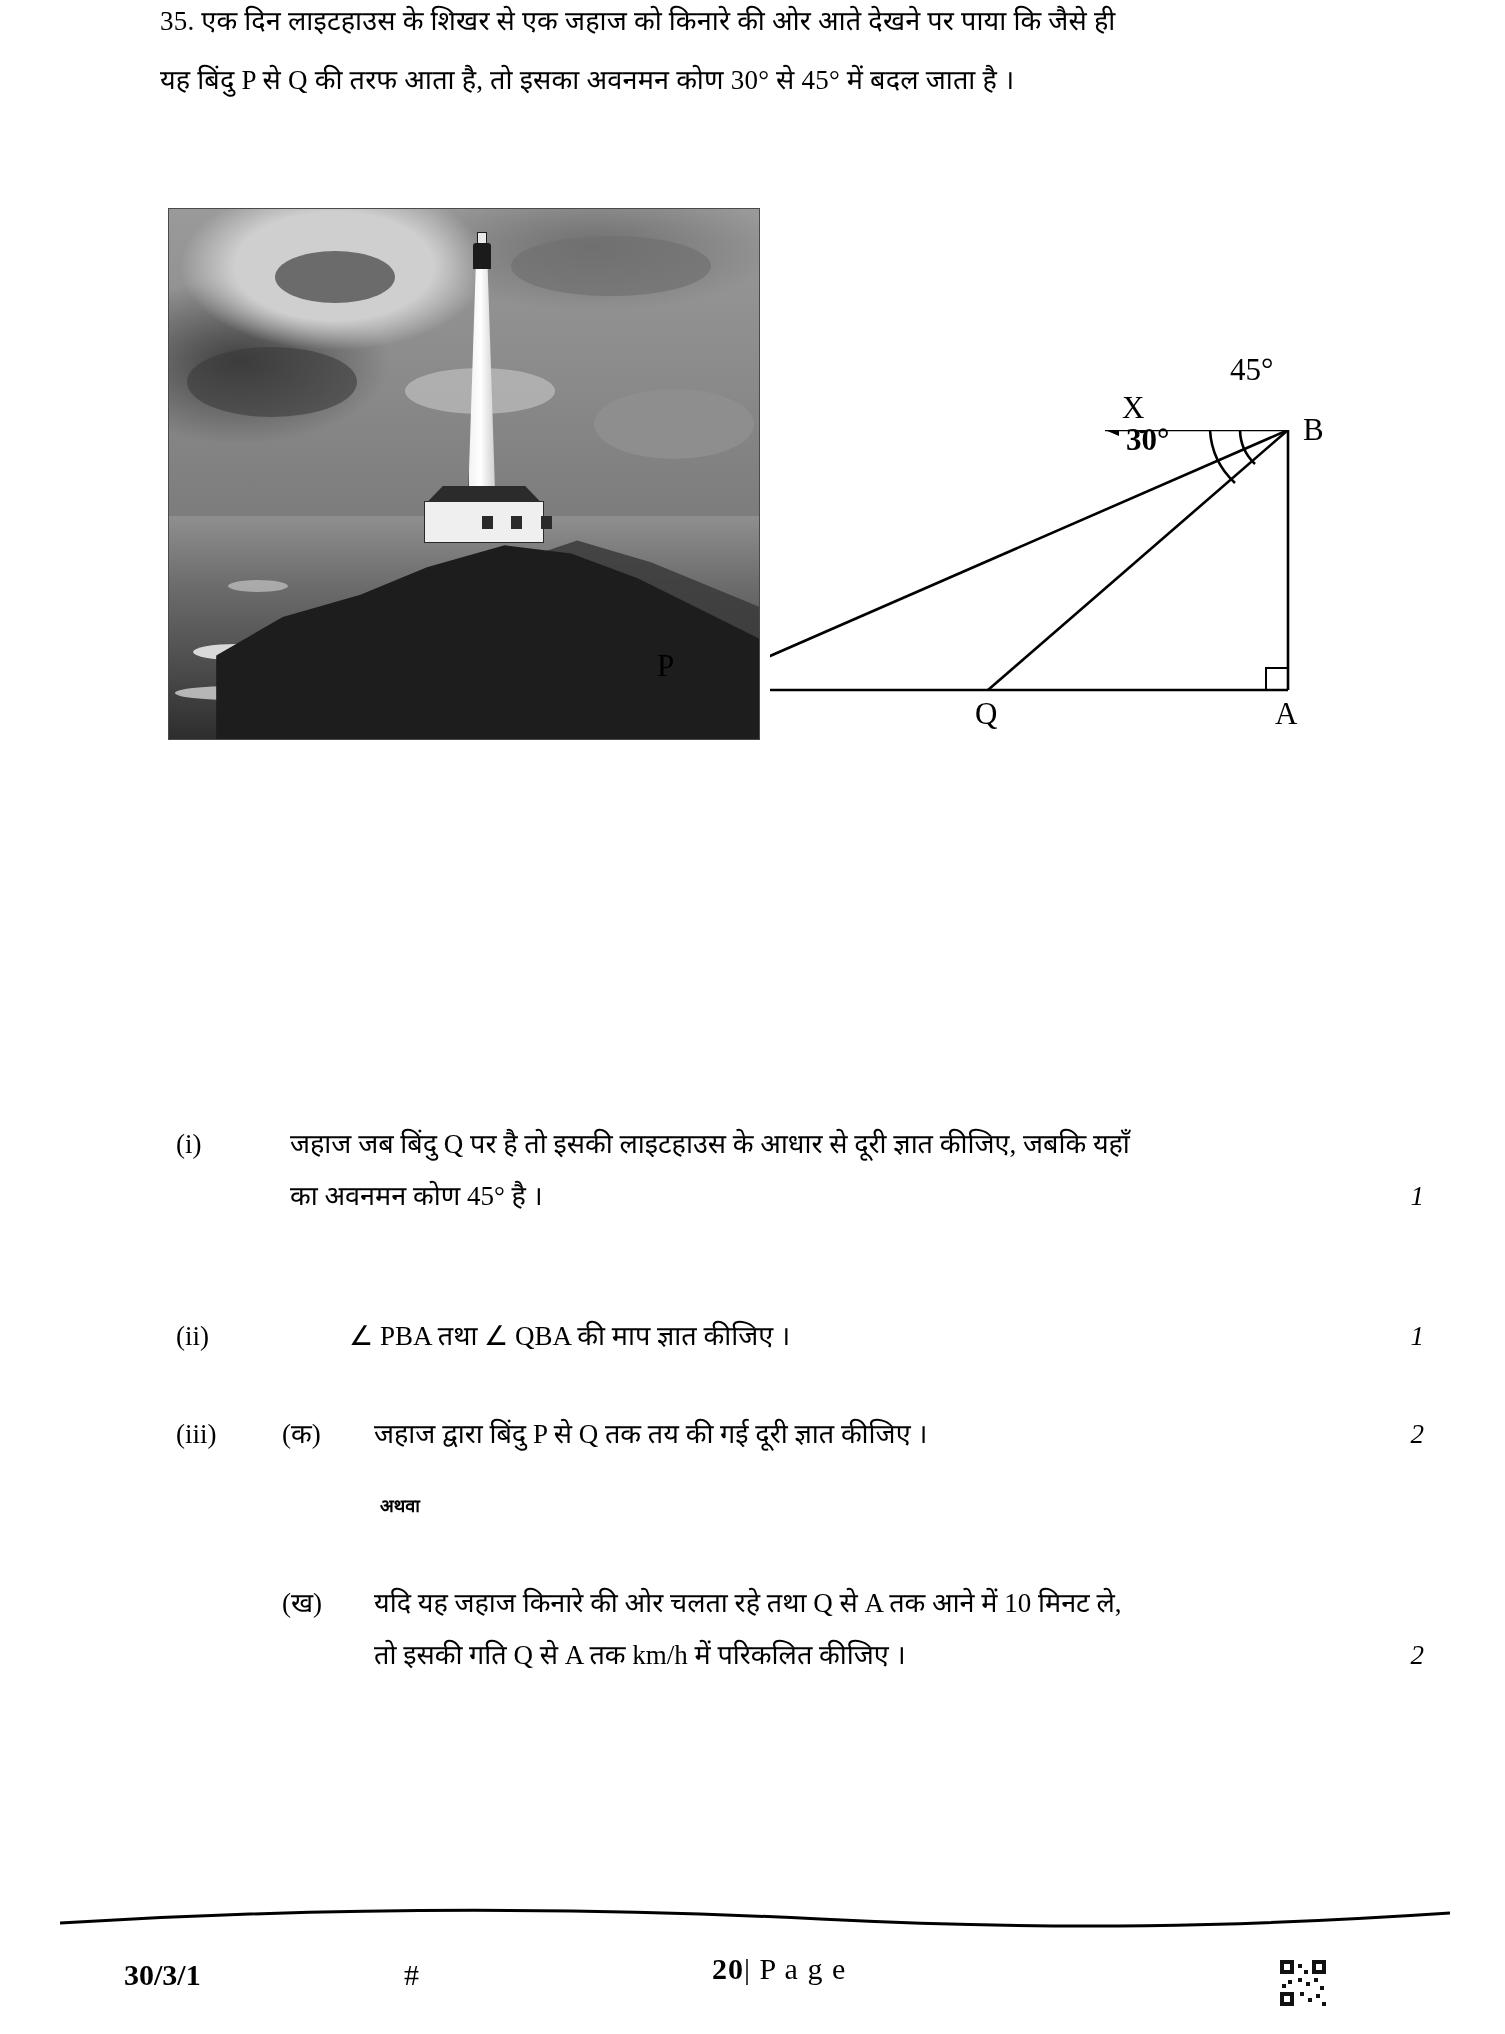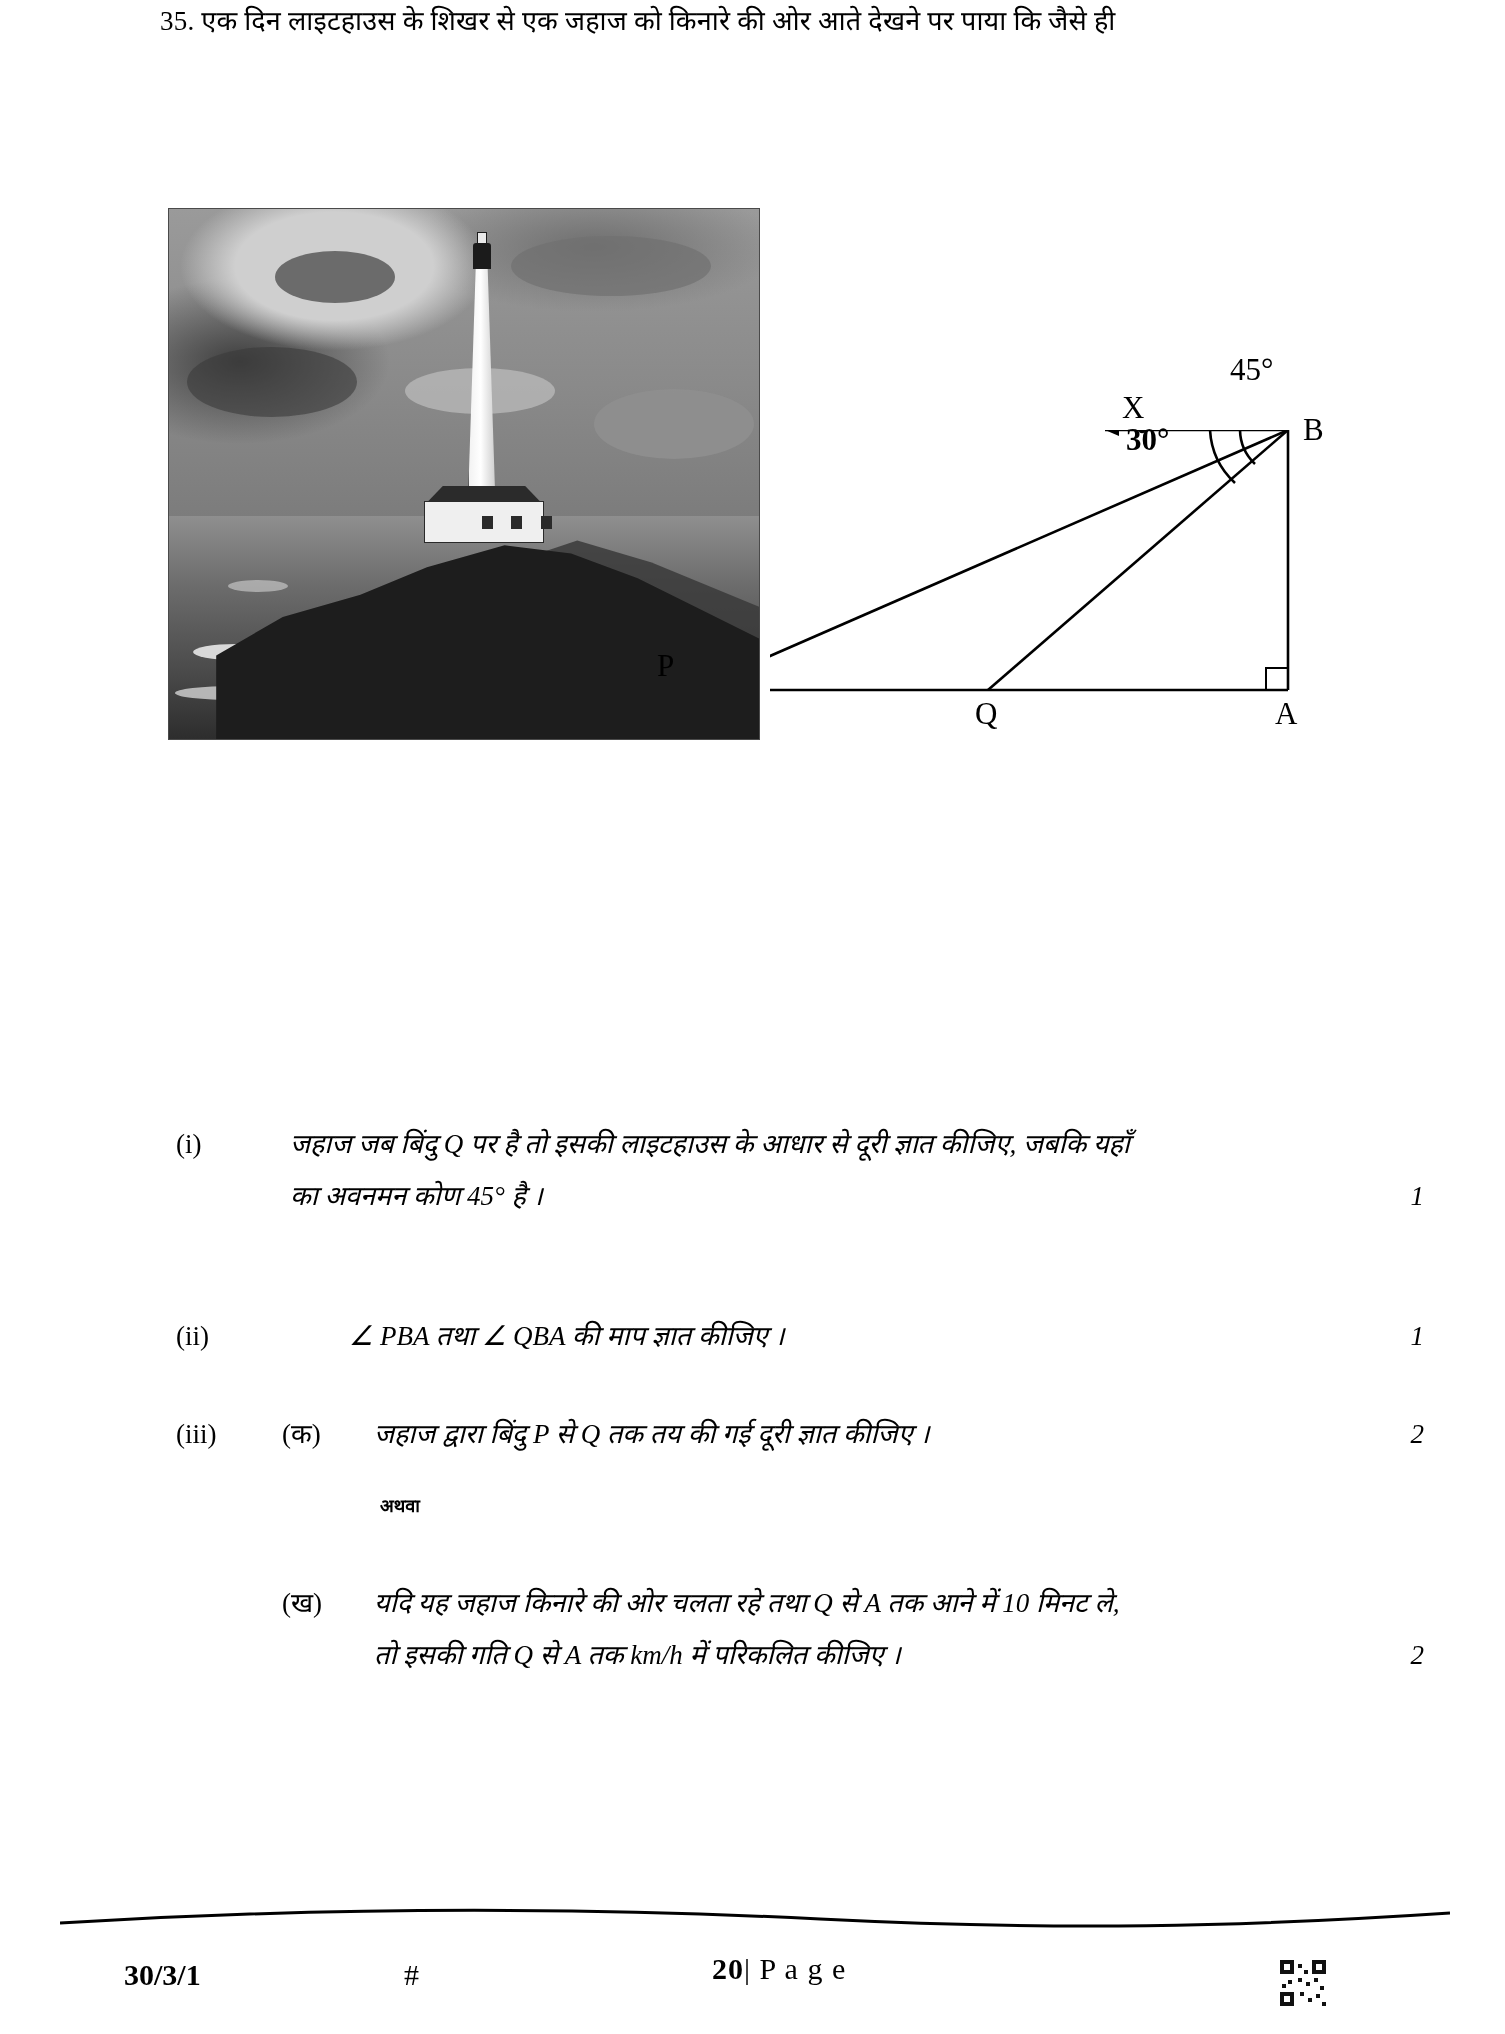--- a/index.html
+++ b/index.html
@@ -196,21 +196,20 @@
   }
   .qsub {
     position: absolute;
     left: 90px;
     top: 0;
     width: 68px;
   }
   .qtext {
     position: absolute;
     top: 0;
-    font-style: italic;
   }
   .marks {
     position: absolute;
     right: 12px;
     font-size: 27px;
     font-style: italic;
     font-family: "Liberation Serif", serif;
   }
   .athava {
     position: absolute;
@@ -262,20 +261,21 @@
     display: block;
   }
 </style>
 </head>
 <body>
 
 <div class="page">
 
   <div class="intro">
     <div class="line">35. एक दिन लाइटहाउस के शिखर से एक जहाज को किनारे की ओर आते देखने पर पाया कि जैसे ही</div>
+    <div class="line">यह बिंदु P से Q की तरफ आता है, तो इसका अवनमन कोण 30° से 45° में बदल जाता है ।</div>
   </div>
 
   <div class="photo-wrap">
     <div class="photo">
       <div class="sky"></div>
       <div class="sky-blotch" style="left:18%;top:8%;width:120px;height:52px;background:#4a4a4a;"></div>
       <div class="sky-blotch" style="left:3%;top:26%;width:170px;height:70px;background:#3a3a3a;opacity:.6;"></div>
       <div class="sky-blotch" style="left:58%;top:5%;width:200px;height:60px;background:#707070;opacity:.7;"></div>
       <div class="sky-blotch" style="left:40%;top:30%;width:150px;height:46px;background:#b8b8b8;opacity:.8;"></div>
       <div class="sky-blotch" style="left:72%;top:34%;width:160px;height:70px;background:#8f8f8f;opacity:.9;"></div>

